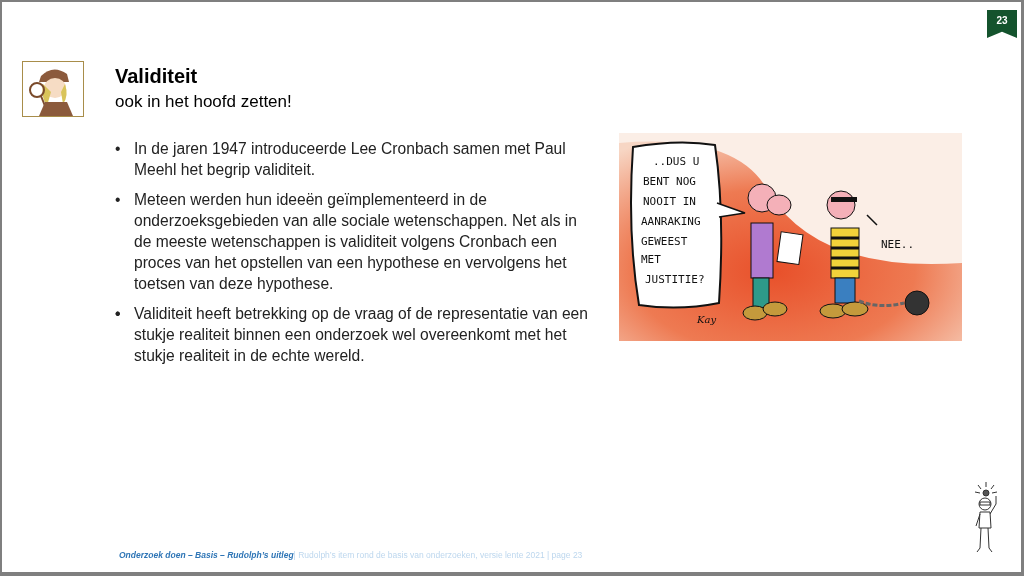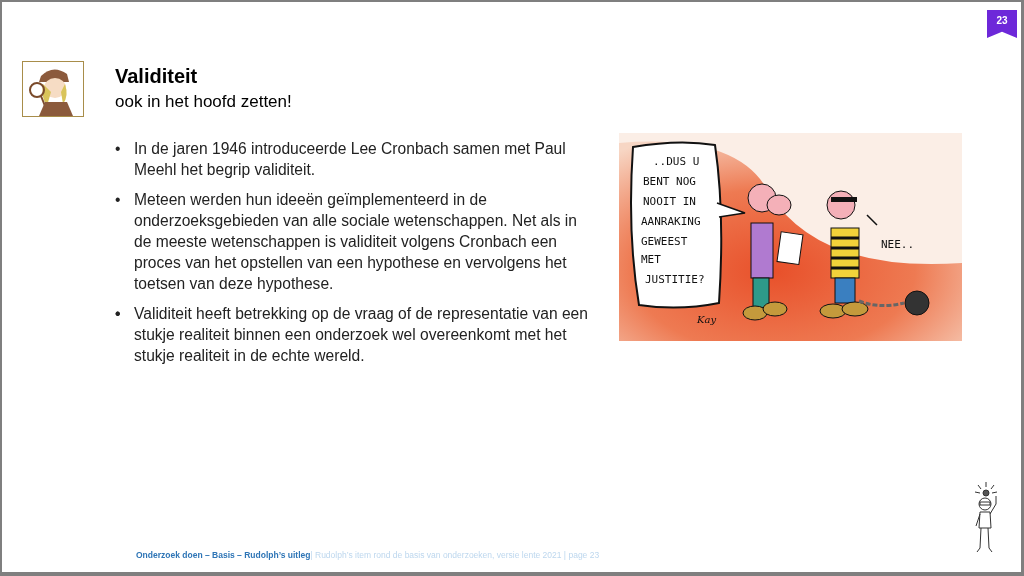--- a/index.html
+++ b/index.html
@@ -1,27 +1,27 @@
 <!DOCTYPE html>
 <html><head>
 <meta charset="utf-8">
 <style>
   html, body { margin:0; padding:0; }
   body { width:1024px; height:576px; overflow:hidden; background:#7f7f7f; font-family:"Liberation Sans", sans-serif; }
   .slide { position:absolute; left:2px; top:2px; width:1019px; height:570px; background:#ffffff; }
-  .page-badge { position:absolute; left:985px; top:8px; width:30px; height:28px; background:#6d28d9; color:#fff; font-size:10px; font-weight:bold; text-align:center; line-height:22px; clip-path:polygon(0 0,100% 0,100% 100%,50% 78%,0 100%); }
+  .page-badge { position:absolute; left:985px; top:8px; width:30px; height:28px; background:#14532d; color:#fff; font-size:10px; font-weight:bold; text-align:center; line-height:22px; clip-path:polygon(0 0,100% 0,100% 100%,50% 78%,0 100%); }
   .avatar { position:absolute; left:20px; top:59px; width:60px; height:54px; border:1px solid #a88d4a; background:#fff; overflow:hidden; }
   .title { position:absolute; left:113px; top:63px; font-size:20px; font-weight:bold; color:#000000; }
   .subtitle { position:absolute; left:113px; top:90px; font-size:17px; color:#000; }
   .bullets { position:absolute; left:113px; top:136px; width:480px; margin:0; padding:0; list-style:none; }
   .bullets li { position:relative; padding-left:19px; font-size:15.6px; line-height:21px; color:#222; margin-bottom:9px; }
   .bullets li .dot { position:absolute; left:0; top:0; }
   .cartoon { position:absolute; left:617px; top:131px; width:343px; height:208px; }
   .footer { position:absolute; left:117px; top:548px; font-size:8.5px; white-space:nowrap; }
-  .footer .main { color:#2e75b6; font-weight:bold;margin-left:17px; }
+  .footer .main { color:#2e75b6; font-style:italic; font-weight:bold; }
   .footer .sub { color:#bdd7ee; }
   .mascot { position:absolute; left:968px; top:480px; width:32px; height:76px; }
 </style>
 </head>
 <body>
 
 <div class="slide">
 
   <div class="page-badge">23</div>
 
@@ -34,21 +34,21 @@
       <circle cx="14" cy="28" r="7" fill="none" stroke="#7a4a2a" stroke-width="2"></circle>
       <line x1="18" y1="34" x2="22" y2="44" stroke="#7a4a2a" stroke-width="2"></line>
       <path d="M22 40 L44 40 L50 54 L16 54 Z" fill="#8b5a3c"></path>
     </svg>
   </div>
 
   <div class="title">Validiteit</div>
   <div class="subtitle">ook in het hoofd zetten!</div>
 
   <ul class="bullets">
-    <li><span class="dot">•</span><span>In de jaren 1946 introduceerde Lee Cronbach samen met Paul Meehl het begrip validiteit.</span></li>
+    <li><span class="dot">•</span><span>In de jaren 1947 introduceerde Lee Cronbach samen met Paul Meehl het begrip validiteit.</span></li>
     <li><span class="dot">•</span><span>Meteen werden hun ideeën geïmplementeerd in de onderzoeksgebieden van alle sociale wetenschappen. Net als in de meeste wetenschappen is validiteit volgens Cronbach een proces van het opstellen van een hypothese en vervolgens het toetsen van deze hypothese.</span></li>
     <li><span class="dot">•</span></li>
     <li><span class="dot">•</span><span>Validiteit heeft betrekking op de vraag of de representatie van een stukje realiteit binnen een onderzoek wel overeenkomt met het stukje realiteit in de echte wereld.</span></li>
   </ul>
 
   <svg class="cartoon" viewBox="0 0 343 208">
     <defs>
       <radialGradient id="bg" cx="0.45" cy="0.65" r="0.75">
         <stop offset="0" stop-color="#e8502a"></stop>
         <stop offset="0.55" stop-color="#ee7a52"></stop>

